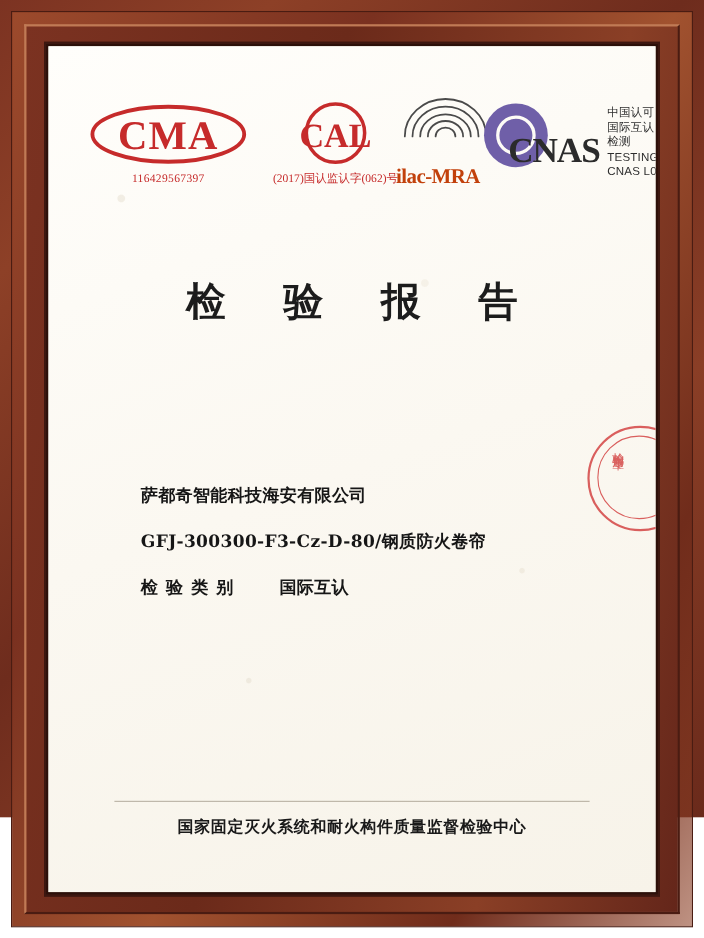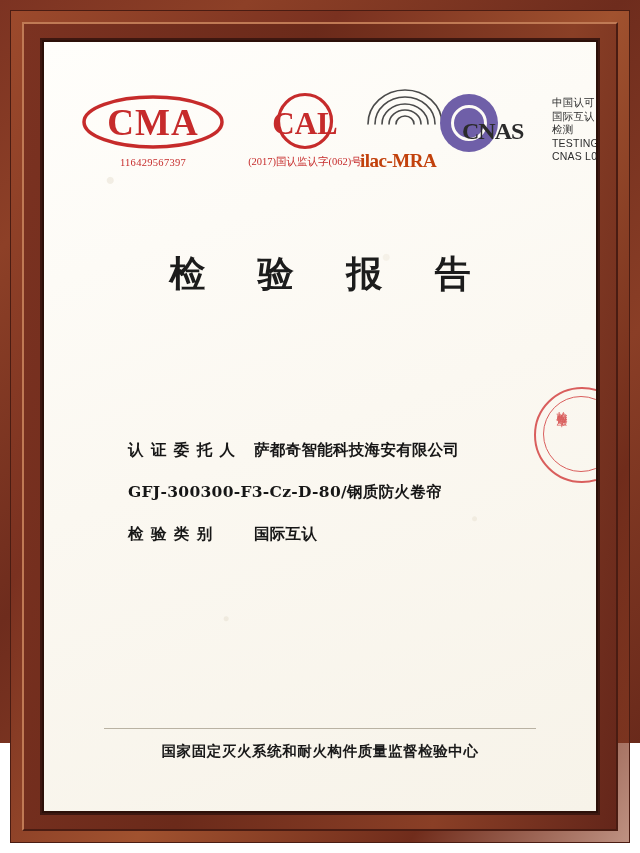--- a/index.html
+++ b/index.html
@@ -131,21 +131,21 @@
     width: 36px; height: 36px;
     border-radius: 50%;
     border: 3px solid #fdfbf6;
     box-sizing: border-box;
   }
   .cnas-text {
     position: absolute;
     left: 106px; top: 38px;
     font-family: "Liberation Serif", serif;
     font-weight: bold;
-    font-size: 24px;
+    font-size: 32px;
     color: #2b2b2b;
     letter-spacing: -1px;
   }
   .cnas-cn-lines {
     position: absolute;
     left: 196px; top: 16px;
     line-height: 13.5px;
     font-size: 10.5px;
     color: #2d2d2d;
     font-family: "Liberation Sans", sans-serif;
@@ -313,21 +313,20 @@
         <div>检测</div>
         <div>TESTING</div>
         <div>CNAS L0988</div>
       </div>
     </div>
 
     <div class="doc-title">检 验 报 告</div>
 
     <div class="fields">
       <div class="field-row">
-        <div class="field-label">认 证 委 托 人</div>
         <div class="field-value">萨都奇智能科技海安有限公司</div>
       </div>
       <div class="field-row">
         <div class="field-value">GFJ-300300-F3-Cz-D-80/钢质防火卷帘</div>
       </div>
       <div class="field-row">
         <div class="field-label">检 验 类 别</div>
         <div class="field-value">国际互认</div>
       </div>
     </div>

